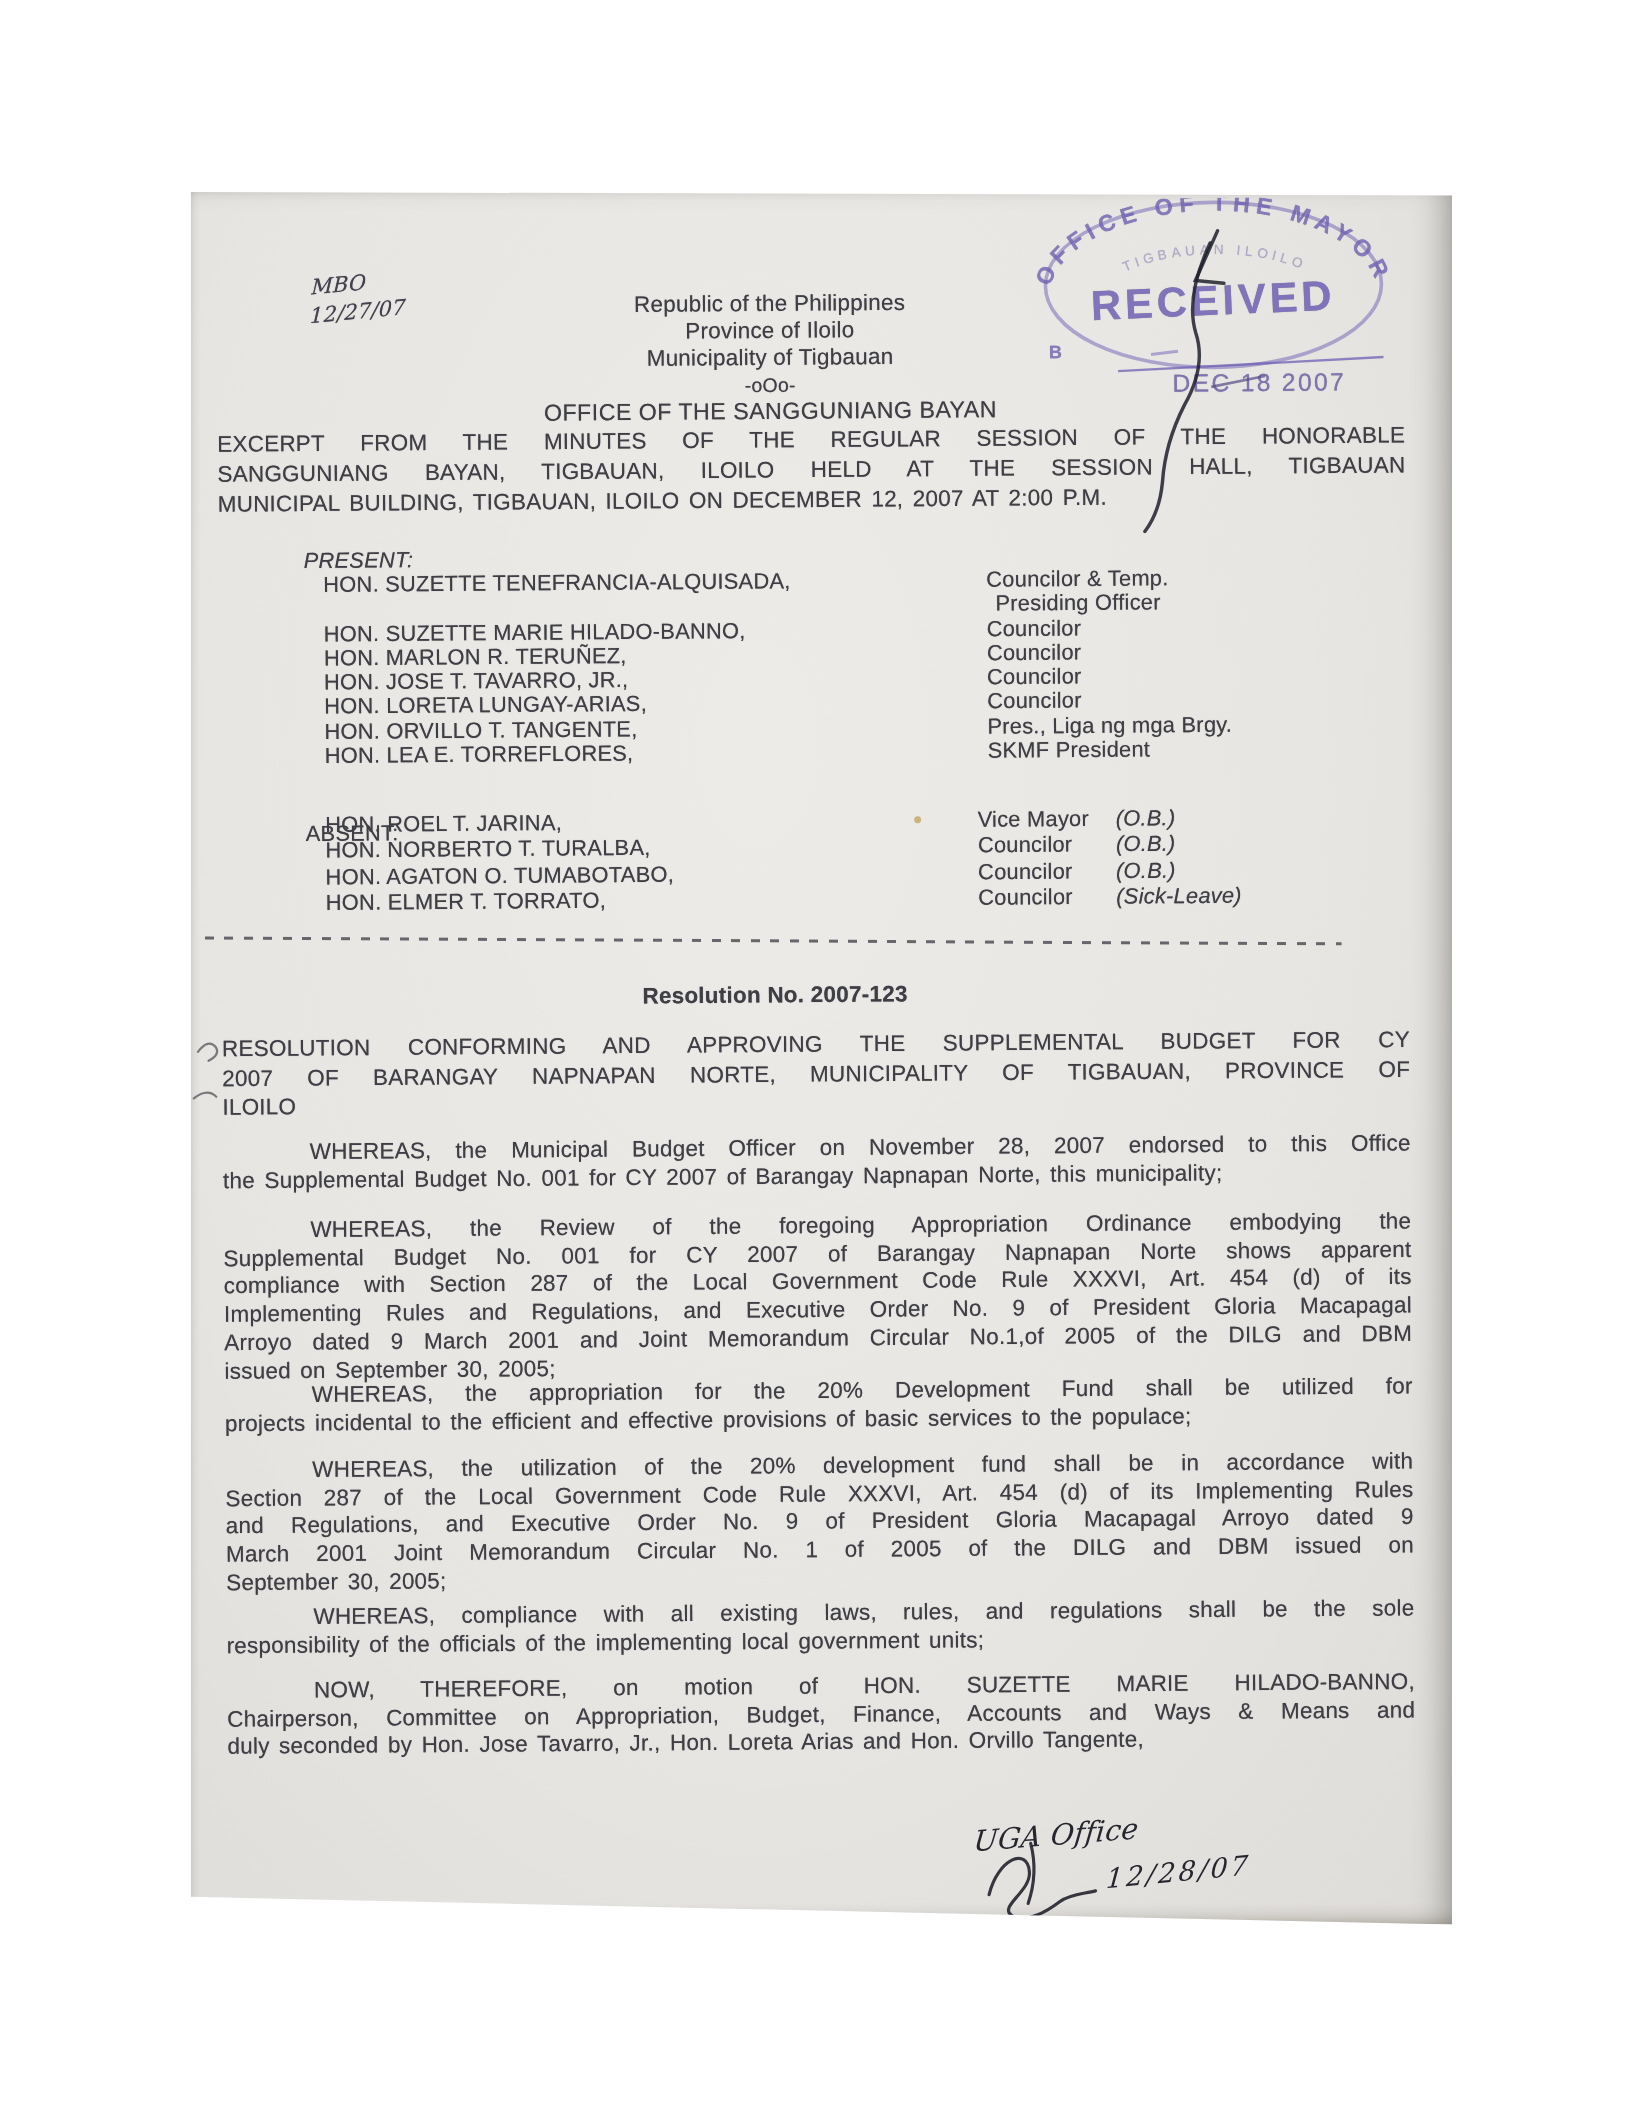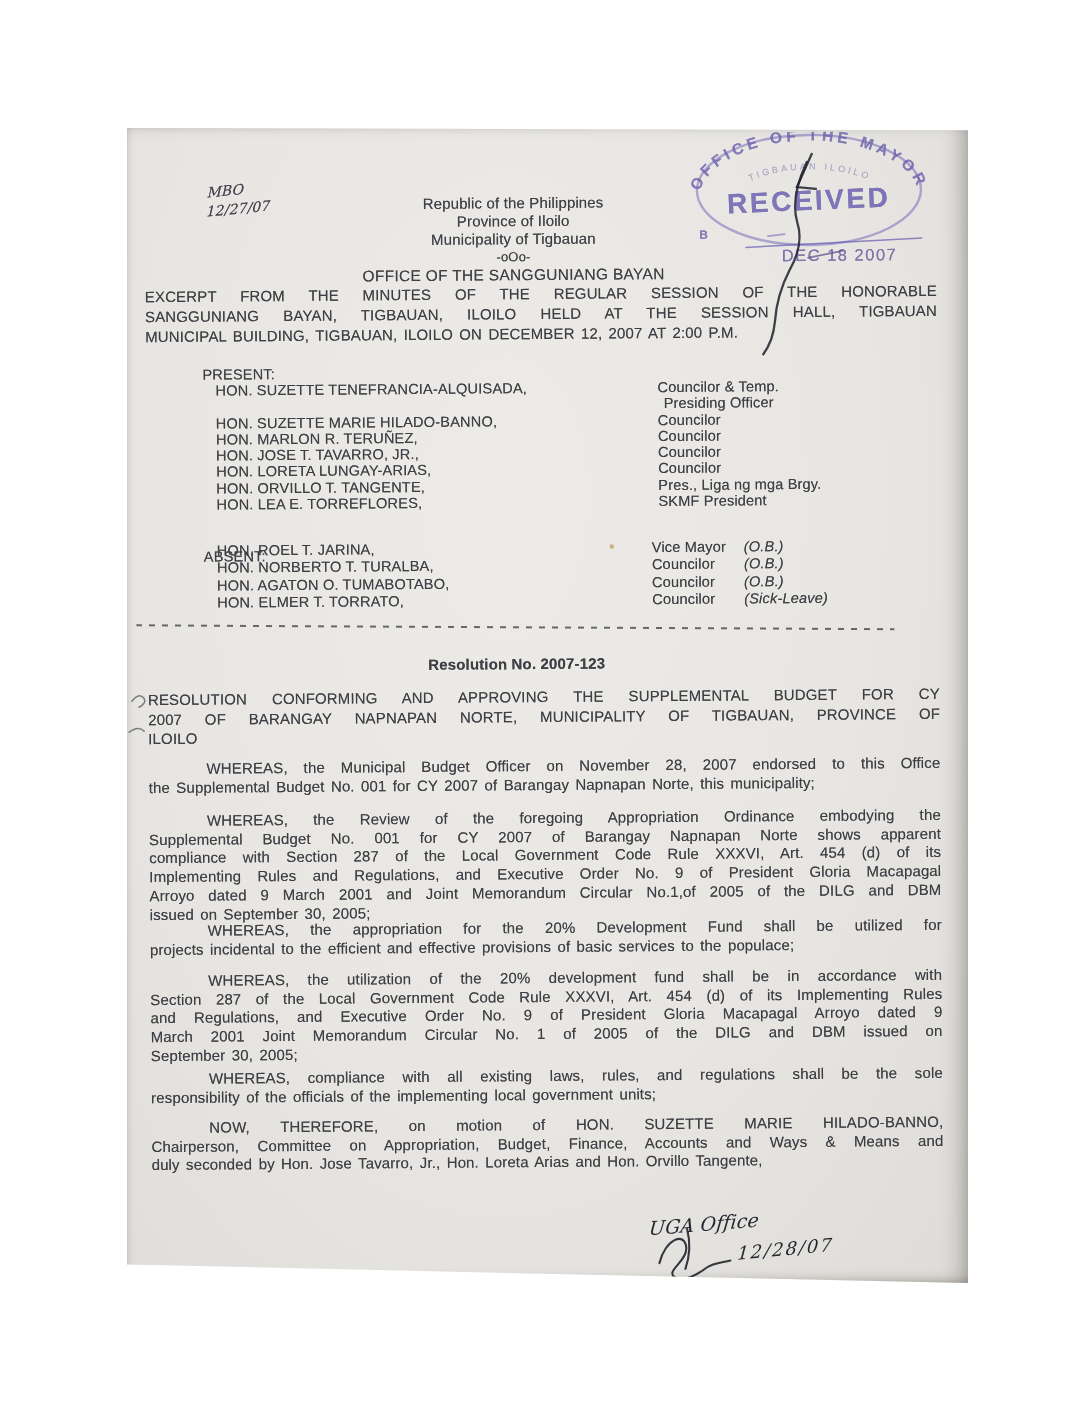--- a/index.html
+++ b/index.html
@@ -35,21 +35,21 @@
   .stamp{position:absolute;left:566px;top:6px;}
 
   
   .jline{text-align:justify;text-align-last:justify;}
   .lastline{text-align:left;text-align-last:auto;word-spacing:2px;}
   .indent{text-indent:58px;}
 
   .excerpt{position:absolute;left:21px;top:156px;width:792px;font-size:15px;line-height:20px;}
 
   .label{position:absolute;left:78px;font-size:14.6px;font-weight:normal;}
-  .present-label{top:236px;}
+  .present-label{top:236px;font-style:italic;}
   .absent-label{top:418px;}
 
   .roster{position:absolute;left:91px;width:742px;font-size:14.6px;line-height:16.3px;}
   .present-roster{top:252px;}
   .absent-roster{top:412px;line-height:17.4px;}
   .rrow{display:flex;}
   .rname{flex:0 0 442px;}
   .rtitle{flex:1;}
   .rtitle .t2{padding-left:6px;}
   .absent-roster .rname{flex:0 0 435px;}

